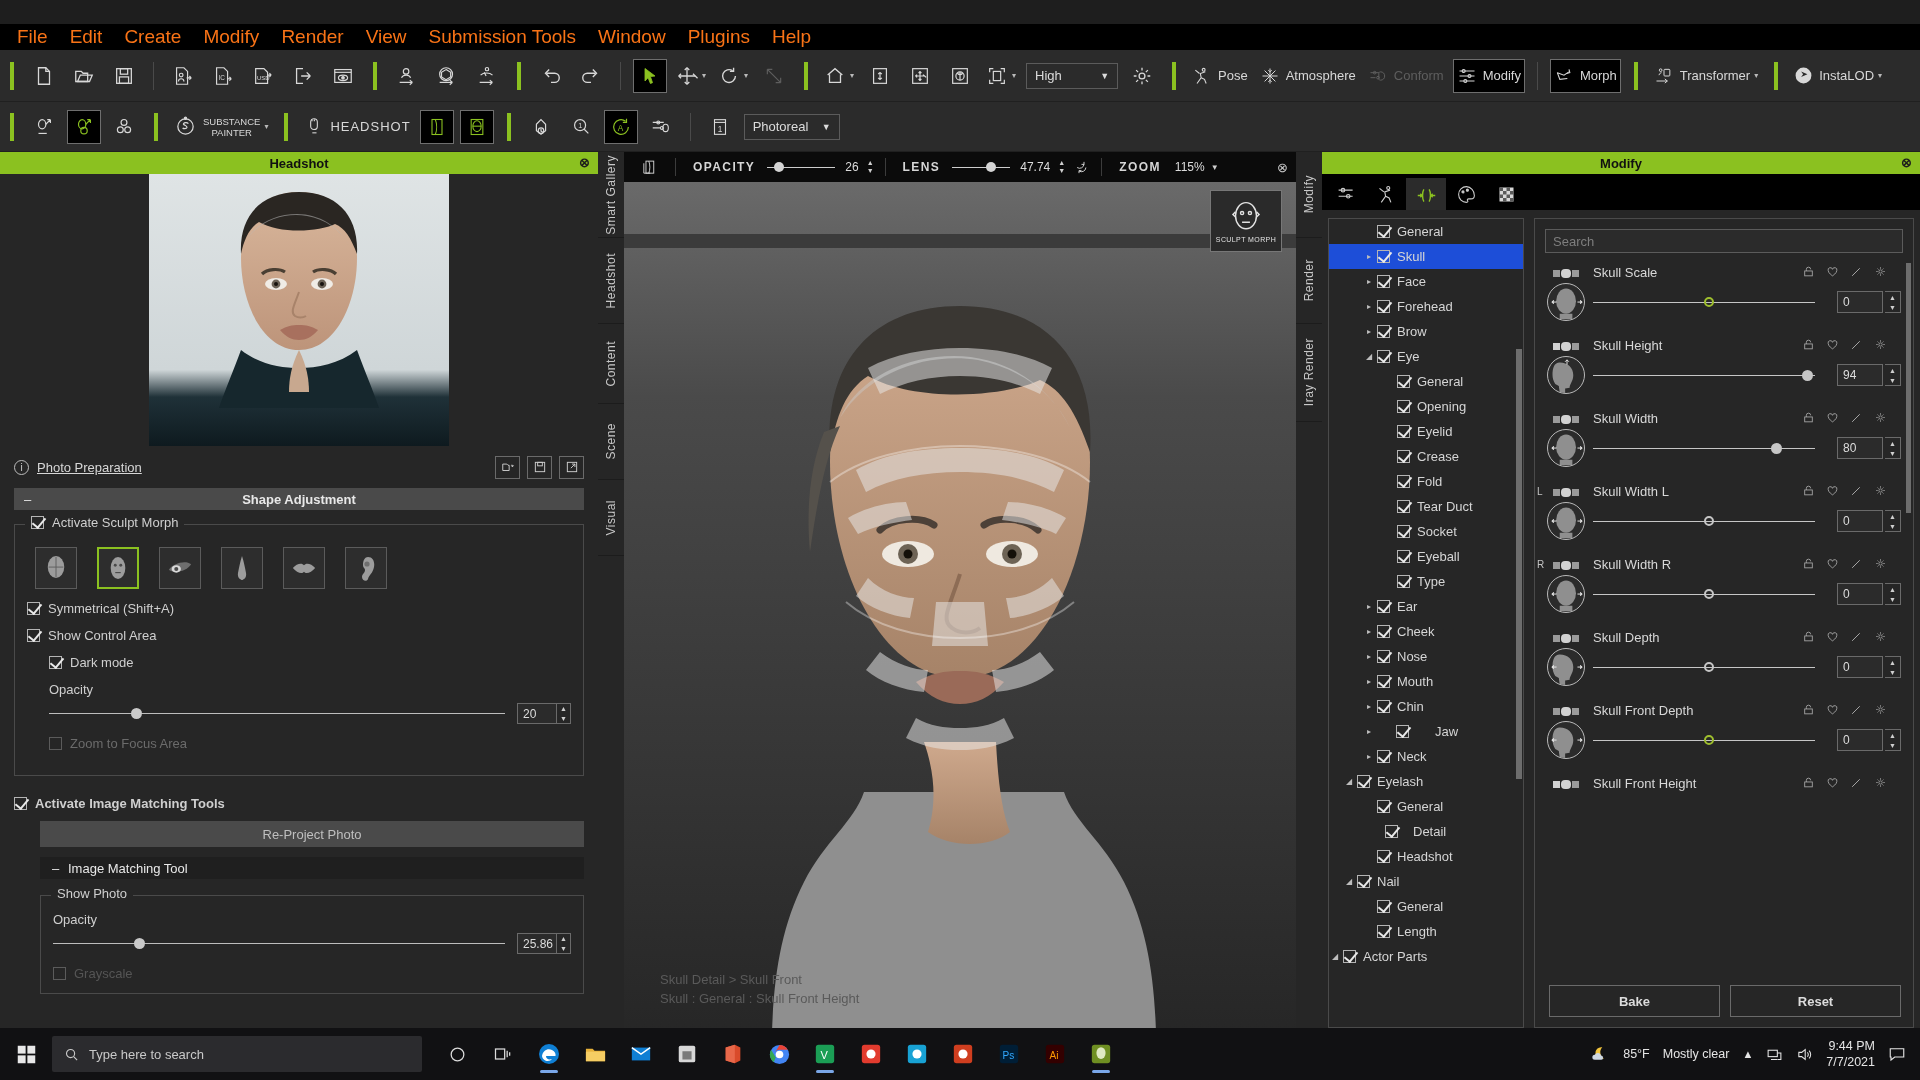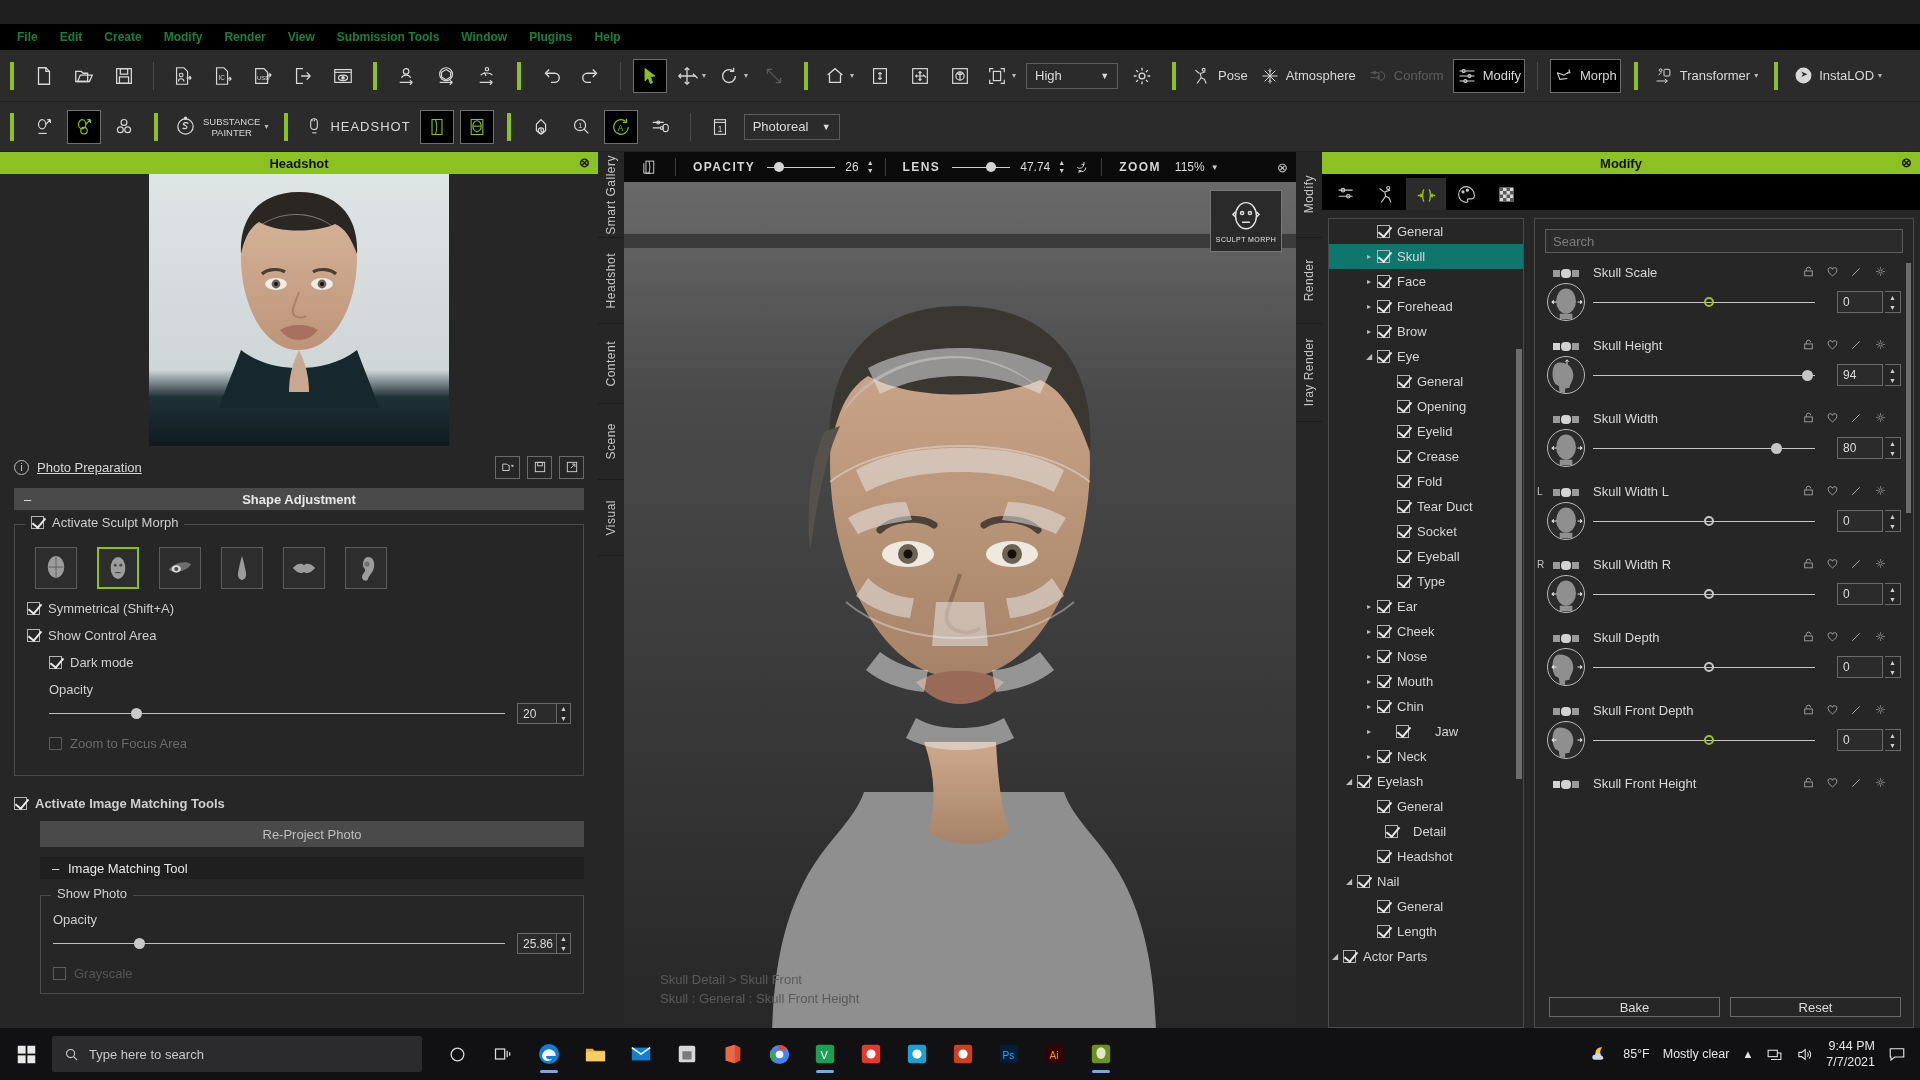--- a/index.html
+++ b/index.html
@@ -28,21 +28,21 @@
   .titlebar .ttl { font-size: 12.5px; color: #e6e6e6; }
   .winbtns { position: absolute; right: 0; top: 0; height: 24px; display: flex; }
   .winbtn { width: 46px; height: 24px; display: flex; align-items: center; justify-content: center;
     color: #e8e8e8; font-size: 13px; }
 
   
   .menubar {
     position: absolute; top: 24px; left: 0; width: 1920px; height: 26px;
     background: #000; display: flex; align-items: center; padding-left: 6px;
   }
-  .menuitem { padding: 3px 11px; font-size: 12px; color: #15803d; font-weight: bold; }
+  .menuitem { padding: 3px 11px; font-size: 19px; color: #f97316; }
 
   
   .toolbar {
     position: absolute; left: 0; width: 1920px; background: #2b2b2b;
     display: flex; align-items: center;
     border-bottom: 1px solid #202020;
   }
   .tb1 { top: 50px; height: 52px; }
   .tb2 { top: 102px; height: 50px; }
   .gsep { width: 4px; height: 28px; background: #8bc120; margin: 0 10px; flex: none; }
@@ -151,21 +151,21 @@
   .vtabs-r { position: absolute; top: 152px; left: 1296px; width: 26px; height: 900px; background: #262626; }
 
   
   .panel-right { position: absolute; top: 152px; left: 1322px; width: 598px; height: 900px; background: #262626; }
   .mtabs { height: 36px; background: #000; display: flex; align-items: flex-end; padding-left: 4px; }
   .mtab { width: 40px; height: 32px; display: flex; align-items: center; justify-content: center; color: #cdcdcd; }
   .mtab.active { background: #2b2b2b; border-top: 2px solid transparent; color: #8bc120; }
   .right-body { display: flex; height: 818px; padding: 8px 6px 0 6px; }
   .tree { width: 196px; border: 1px solid #4a4a4a; background: #262626; position: relative; overflow: hidden; }
   .tnode { height: 25px; display: flex; align-items: center; font-size: 13px; color: #d5d5d5; }
-  .tnode.sel { background: #0f766e; }
+  .tnode.sel { background: #1d4ed8; }
   .tri { width: 12px; font-size: 8px; color: #bdbdbd; text-align: center; flex: none; }
   .tri.open:after { content: "\25E2"; }
   .tri.closed:after { content: "\25B8"; }
   .tchk { width: 13px; height: 13px; border: 1px solid #b4b4b4; position: relative; margin: 0 7px 0 2px; flex: none; }
   .tchk:after { content: ""; position: absolute; left: 3px; top: -2px; width: 6px; height: 11px;
     border: solid #e9e9e9; border-width: 0 2px 2px 0; transform: rotate(40deg); }
   .tscroll { position: absolute; right: 1px; top: 130px; width: 6px; height: 430px; background: #6d6d6d; }
   .props { flex: 1; margin-left: 10px; border: 1px solid #4a4a4a; position: relative; display: flex;
     flex-direction: column; }
   .search { height: 24px; margin: 10px; border: 1px solid #5b5b5b; background: #2b2b2b; color: #7e7e7e;
@@ -181,22 +181,22 @@
   .sl-track { position: absolute; left: 58px; right: 98px; top: 39px; height: 1px; background: #c6c6c6; }
   .sl-knob { position: absolute; top: -5px; width: 11px; height: 11px; border-radius: 50%; }
   .sl-knob.filled { background: #c6c6c6; }
   .sl-knob.ring { border: 2px solid #9fbf2e; background: transparent; width: 10px; height: 10px; }
   .sl-num { position: absolute; right: 30px; top: 28px; width: 46px; height: 22px; border: 1px solid #6a6a6a;
     background: #2b2b2b; color: #dcdcdc; font-size: 12px; display: flex; align-items: center; padding-left: 5px; }
   .sl-spin { position: absolute; right: 12px; top: 28px; width: 16px; height: 22px; border: 1px solid #6a6a6a;
     border-left: none; display: flex; flex-direction: column; }
   .sl-spin div { flex: 1; display: flex; align-items: center; justify-content: center; font-size: 7px; color: #cfcfcf; }
   .bakerow { display: flex; gap: 10px; padding: 6px 12px 10px 14px; }
-  .bakebtn { flex: 1; height: 20px; border: 1px solid #6a6a6a; color: #dcdcdc; font-size: 13px;
-    display: flex; align-items: center; justify-content: center; }
+  .bakebtn { flex: 1; height: 32px; border: 1px solid #6a6a6a; color: #dcdcdc; font-size: 13px;
+    display: flex; align-items: center; justify-content: center; font-weight: bold; }
   .subitems { position: absolute; bottom: 8px; left: 12px; display: flex; align-items: center; font-size: 13px; }
   .pscroll { position: absolute; right: 2px; top: 44px; width: 5px; height: 250px; background: #6d6d6d; }
 
   
   .taskbar { position: absolute; bottom: 0; left: 0; width: 1920px; height: 52px; background: #111113;
     display: flex; align-items: center; }
   .tb-start { width: 52px; display: flex; align-items: center; justify-content: center; }
   .tb-search { width: 370px; height: 36px; background: #2b2b2e; border-radius: 2px; display: flex;
     align-items: center; padding-left: 12px; color: #c9c9c9; font-size: 13px; gap: 10px; }
   .tb-apps { display: flex; align-items: center; gap: 4px; margin-left: 14px; }

